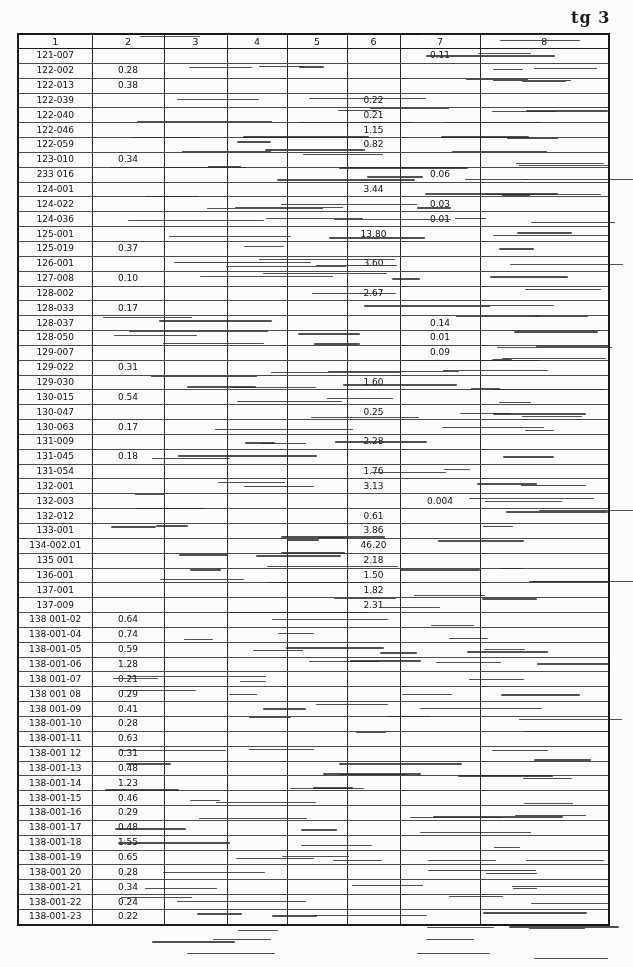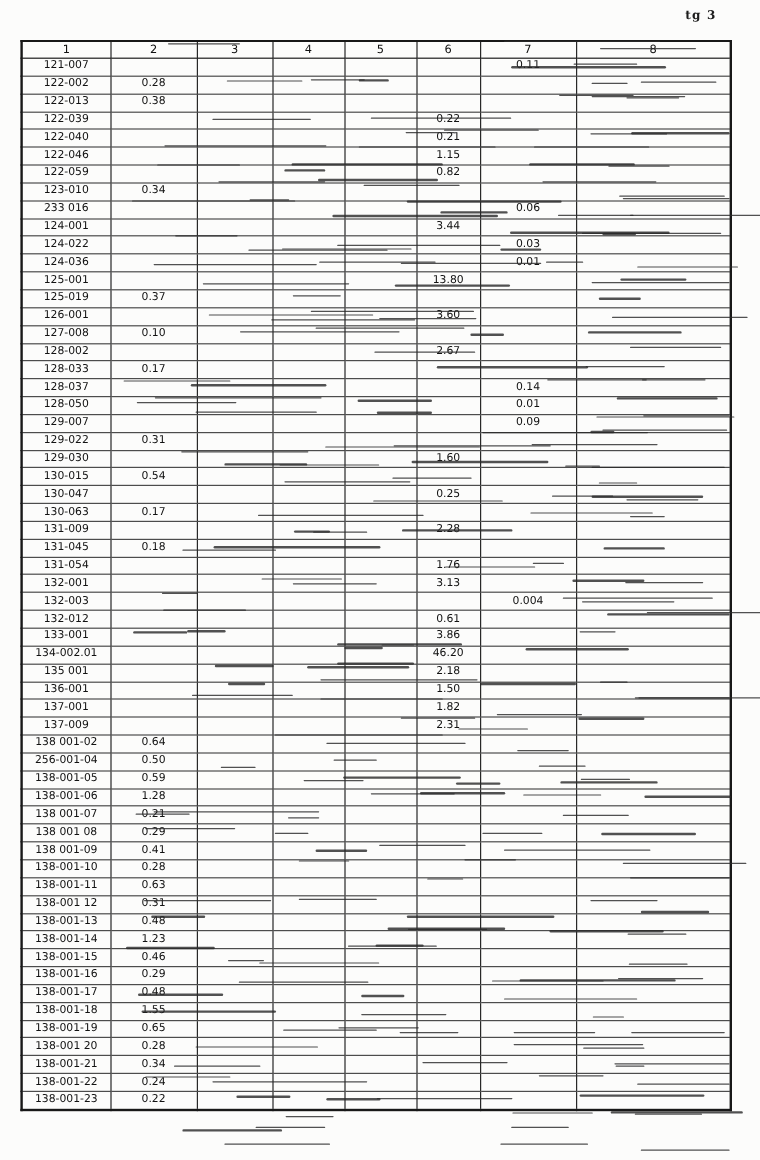--- a/index.html
+++ b/index.html
@@ -1,20 +1,20 @@
 <!DOCTYPE html>
 <html><head>
 <meta charset="utf-8">
 <style>
   html,body{margin:0;padding:0;background:#e8e8e8;}
   .page{position:relative;width:633px;height:967px;background:#fcfcfb;overflow:hidden;
         font-family:"DejaVu Sans", sans-serif;color:#161616;}
   .scanwrap{filter:blur(0.25px) contrast(1.05);}
   .page-label{position:absolute;top:8px;left:571px;font-family:"DejaVu Serif", serif;
-        font-size:10px;font-weight:bold;color:#222;letter-spacing:1px;}
+        font-size:16px;font-weight:bold;color:#222;letter-spacing:1px;}
   table.doc{position:absolute;top:33px;left:17px;width:591px;border-collapse:collapse;
         table-layout:fixed;border:2px solid #1d1d1d;}
   table.doc th, table.doc td{
         border-left:1.6px solid #2c2c2c;border-right:1.6px solid #2c2c2c;
         border-top:1.1px solid #4e4e4e;border-bottom:1.1px solid #4e4e4e;
         padding:0;margin:0;font-size:9px;line-height:11px;text-align:center;
         white-space:nowrap;overflow:hidden;height:13.85px;font-weight:normal;
         color:#171717;}
   table.doc thead th{height:13px;border-bottom:1.6px solid #222;font-size:9.5px;}
   .noise{position:absolute;top:0;left:0;width:633px;height:967px;pointer-events:none;}
@@ -434,22 +434,22 @@
             <td>138 001-02</td>
             <td>0.64</td>
             <td></td>
             <td></td>
             <td></td>
             <td></td>
             <td></td>
             <td></td>
           </tr>
           <tr>
-            <td>256-001-04</td>
-            <td>0.50</td>
+            <td>138-001-04</td>
+            <td>0.74</td>
             <td></td>
             <td></td>
             <td></td>
             <td></td>
             <td></td>
             <td></td>
           </tr>
           <tr>
             <td>138-001-05</td>
             <td>0.59</td>

